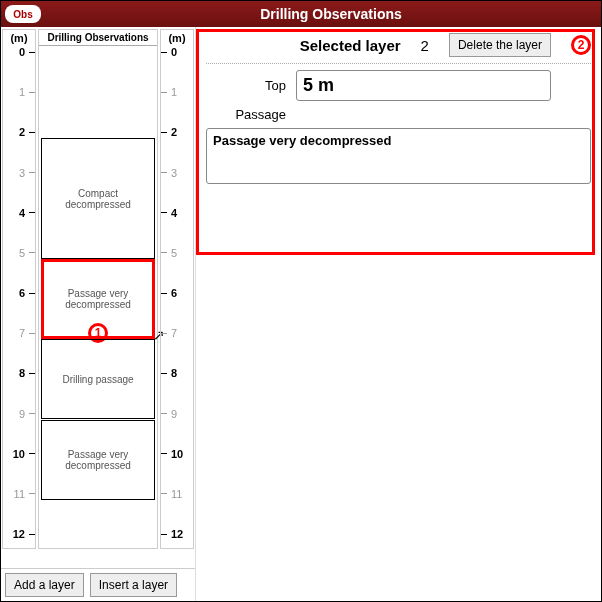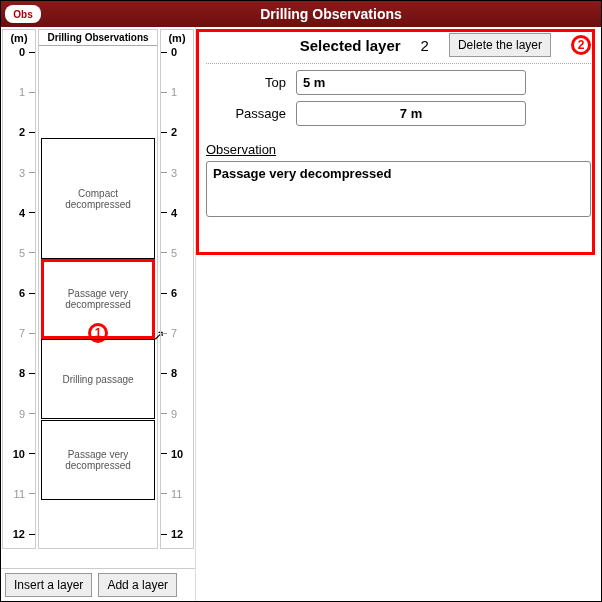--- a/index.html
+++ b/index.html
@@ -29,21 +29,21 @@
 .cursor { position: absolute; font-size: 14px; color: #000; pointer-events: none; }
 .btnrow { display: flex; gap: 6px; padding: 4px; }
 button { background: #eee; border: 1px solid #999; padding: 4px 8px; font-size: 12px; cursor: pointer; }
 .right { flex: 1; padding: 6px 10px; position: relative; }
 .sel-row { display: flex; align-items: center; justify-content: flex-end; gap: 20px; margin-bottom: 4px; padding-bottom: 6px; border-bottom: 1px dotted #aaa; }
 .sel-row .lbl { font-weight: bold; font-size: 15px; }
 .sel-row .num { font-size: 15px; }
 .section-hdr { text-decoration: underline; font-size: 13px; margin: 6px 0 4px 0; }
 .field-row { display: flex; align-items: center; margin: 6px 0; gap: 10px; }
 .field-row .flabel { width: 80px; text-align: right; font-size: 13px; }
-.field-row input { flex: 0 0 230px; padding: 4px 6px; border: 1px solid #888; border-radius: 3px; font-size: 13px; }
+.field-row input { flex: 0 0 230px; padding: 4px 6px; border: 1px solid #888; border-radius: 3px; font-size: 18px; }
 .field-row input.center { text-align: center; font-weight: bold; }
 textarea { width: 100%; height: 56px; padding: 4px 6px; border: 1px solid #888; border-radius: 3px; font-size: 13px; font-weight: bold; resize: none; font-family: inherit; }
 .red-outline { position: absolute; border: 3px solid #f00; pointer-events: none; }
 </style>
 </head>
 <body>
 
 <div class="window">
   <div class="titlebar">
     <div class="icon">Obs</div>
@@ -166,37 +166,35 @@
               <div class="mark"></div>
               <div class="num">11</div>
             </div>
             <div class="tick major" style="top: 504px;">
               <div class="mark"></div>
               <div class="num">12</div>
             </div>
           </div>
       </div>
       <div class="btnrow">
+        <button>Add a layer</button>
         <button>Insert a layer</button>
-        <button>Add a layer</button>
       </div>
     </div>
     <div class="right">
       <div class="red-outline" style="top:2px;left:0px;right:6px;height:226px;"></div>
       <div class="sel-row">
         <span class="lbl">Selected layer</span>
         <span class="num">2</span>
         <button>Delete the layer</button>
         <div class="badge" style="position:relative;">2</div>
       </div>
       <div class="field-row">
         <div class="flabel">Top</div>
         <input type="text" style="font-weight: bold;" value="5 m">
       </div>
       <div class="field-row">
         <div class="flabel">Passage</div>
-        <input type="text" class="center" value="7 m" style="">
-      </div>
-      <div class="section-hdr" style="margin-top:16px">Observation</div>
+      </div>
       <textarea style="">Passage very decompressed</textarea>
     </div>
   </div>
 </div>
 
 </body></html>

